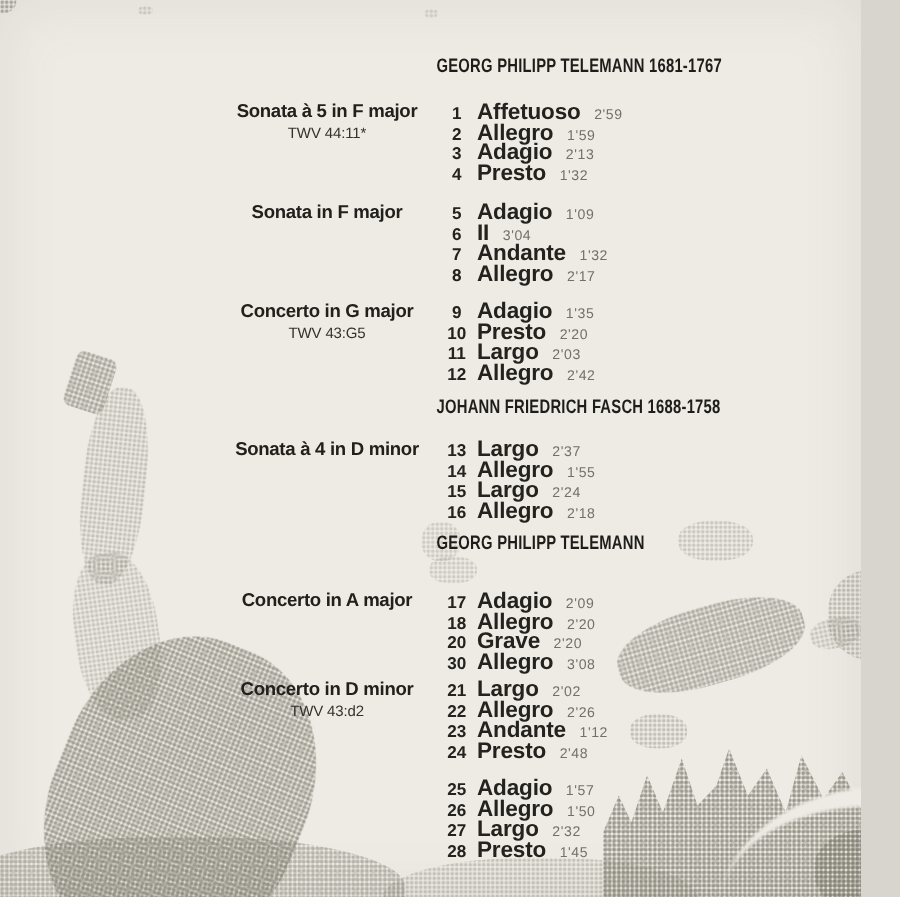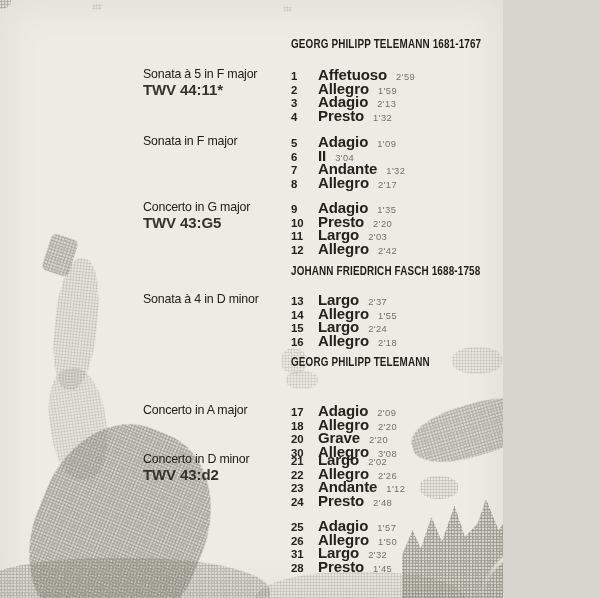--- a/index.html
+++ b/index.html
@@ -1,23 +1,24 @@
 <!DOCTYPE html>
 <html><head>
 <meta charset="utf-8">
 <style>
   html,body{margin:0;padding:0;background:#d8d5ce;}
   .page{
     position:relative;
-    width:503px;height:598px;
+    width:574px;height:598px;
     background:#edebe4;
     overflow:hidden;
     font-family:"Liberation Sans","DejaVu Sans",sans-serif;
     color:#262420;
     box-shadow:inset 0 0 40px rgba(120,116,104,.12);
+    text-align:center;
   }
   
   .photo{position:absolute;inset:0;z-index:0;}
   .speck{
     position:absolute;
     background-image:radial-gradient(rgba(134,131,119,.75) .8px, rgba(134,131,119,0) 1.5px);
     background-size:3px 3px;
     border-radius:45%;
     filter:blur(.3px);
   }
@@ -59,31 +60,31 @@
   .txt{position:absolute;z-index:1;}
   .composer-heading{
     left:291px;
     font-size:13px;font-weight:700;letter-spacing:.2px;
     color:#1f1d1a;white-space:nowrap;
     transform:scaleX(.76);transform-origin:0 50%;
   }
   .pos-h1{top:36px}.pos-h2{top:263px}.pos-h3{top:354px}
 
   .work{left:143px;width:150px;line-height:16px;white-space:nowrap;}
-  .work-title{font-size:12.4px;font-weight:400;letter-spacing:-.2px;color:#22201c;}
-  .work-catalog{font-size:15px;font-weight:700;letter-spacing:-.1px;color:#34322d;}
+  .work-title{font-size:12.4px;font-weight:700;letter-spacing:-.2px;color:#22201c;}
+  .work-catalog{font-size:10px;font-weight:400;letter-spacing:-.1px;color:#34322d;}
 
   .tracks{left:291px;}
   .track-row{display:flex;align-items:baseline;height:13.6px;white-space:nowrap;}
   .track-no{display:inline-block;width:27px;font-size:11.4px;font-weight:700;color:#24221e;}
   .track-tempo{font-size:15px;font-weight:700;color:#24221e;margin-right:9px;letter-spacing:-.1px;}
   .track-dur{font-size:9.4px;font-weight:400;color:#73706a;letter-spacing:.4px;}
 
   .pos-b1{top:66px}.pos-b2{top:133px}.pos-b3{top:199px}.pos-b4{top:291px}
-  .pos-b5{top:402px}.pos-b6{top:451px}.pos-b7{top:517px}
+  .pos-b5{top:392px}.pos-b6{top:451px}.pos-b7{top:517px}
 </style>
 </head>
 <body>
 
 <div class="page">
 
   <div class="photo">
     <div class="speck b-corner-tl"></div>
     <div class="speck b-dust1"></div>
     <div class="speck b-dust2"></div>
@@ -274,21 +275,21 @@
       <span class="track-no">25</span>
       <span class="track-tempo">Adagio</span>
       <span class="track-dur">1'57</span>
     </div>
     <div class="track-row">
       <span class="track-no">26</span>
       <span class="track-tempo">Allegro</span>
       <span class="track-dur">1'50</span>
     </div>
     <div class="track-row">
-      <span class="track-no">31</span>
+      <span class="track-no">27</span>
       <span class="track-tempo">Largo</span>
       <span class="track-dur">2'32</span>
     </div>
     <div class="track-row">
       <span class="track-no">28</span>
       <span class="track-tempo">Presto</span>
       <span class="track-dur">1'45</span>
     </div>
   </div>
 

